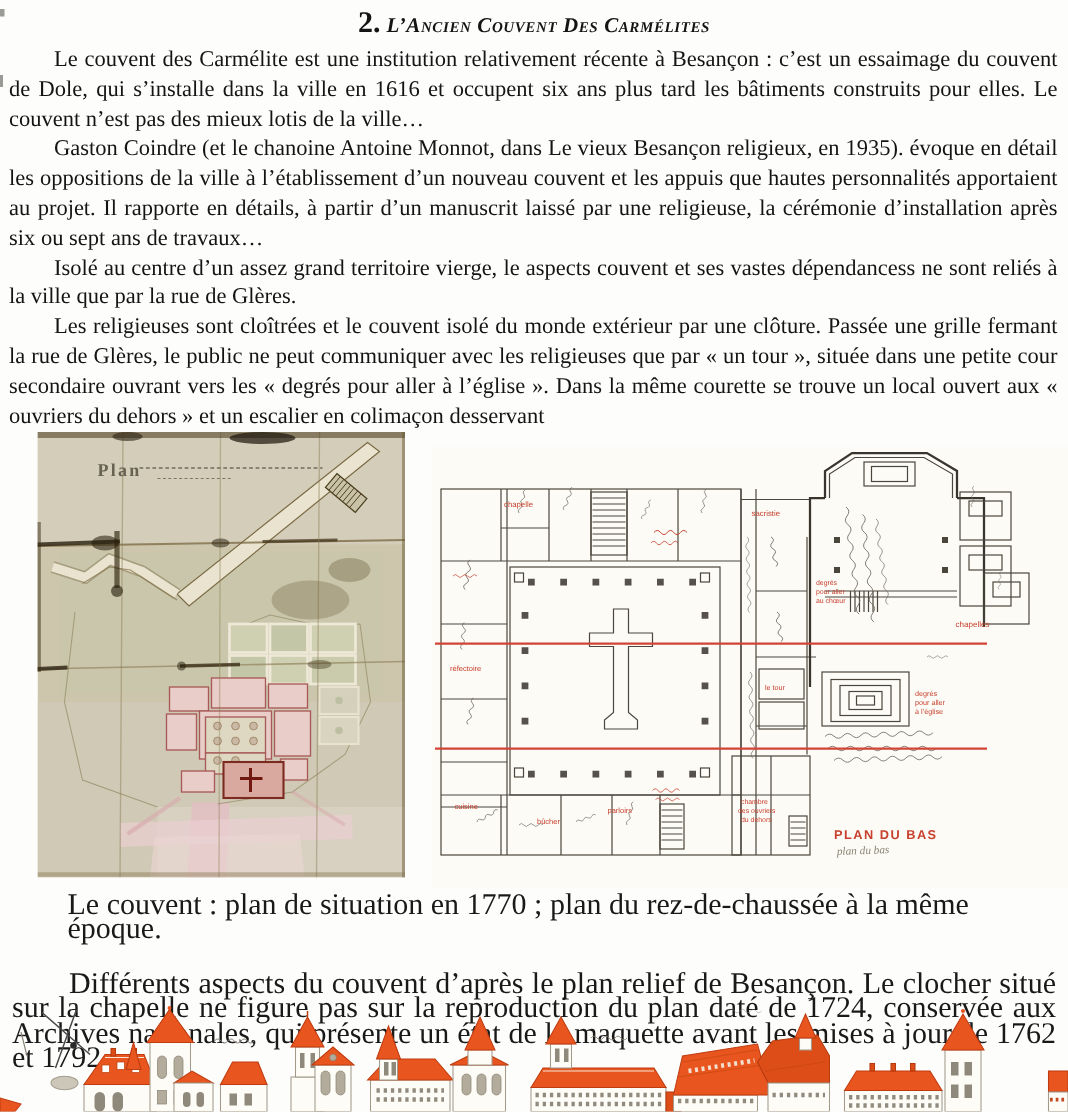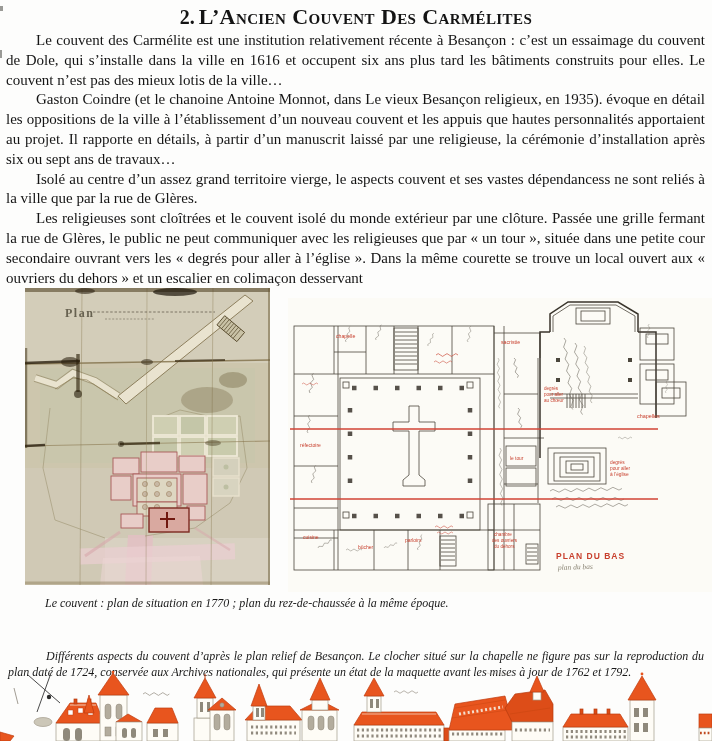--- a/index.html
+++ b/index.html
@@ -2,30 +2,30 @@
 <html><head>
 <meta charset="utf-8">
 <style>
   html,body{margin:0;padding:0;}
   body{width:712px;height:741px;overflow:hidden;background:#fdfdfc;
        font-family:"Liberation Serif",serif;color:#141414;}
   .page{position:relative;width:712px;height:741px;}
   .scan-mark{position:absolute;background:#9a9a96;}
   .doc-title{position:absolute;top:4px;left:0;width:100%;text-align:center;font-weight:bold;white-space:nowrap;}
   .t-num{font-size:20px;}
-  .t-caps{font-size:22px;font-variant:small-caps;letter-spacing:.4px;}
+  .t-caps{font-size:14px;font-variant:small-caps;letter-spacing:.4px;font-style:italic;}
   .text-col{position:absolute;top:31px;left:6px;width:699px;font-size:15px;
             line-height:19.8px;text-align:justify;}
   .text-col p{margin:0;text-indent:30px;}
   .it{}
   .fig{position:absolute;}
   #fig-left{left:25px;top:288px;width:245px;height:297px;}
   #fig-right{left:288px;top:298px;width:424px;height:294px;}
   #fig-buildings{left:0;top:670px;width:712px;height:71px;}
-  .caption{position:absolute;font-style:italic;font-size:12px;line-height:16.4px;margin:0;color:#191919;}
+  .caption{position:absolute;font-size:20px;line-height:16.4px;margin:0;color:#191919;}
   #cap1{top:595px;left:45px;width:650px;}
   #cap2{top:648px;left:8px;width:696px;text-indent:38px;text-align:justify;}
   
   .pl{stroke:#4b463c;stroke-width:.8;fill:none;}
   .plb{stroke:#3a352c;stroke-width:1.5;fill:none;}
   .pil{stroke:#56514a;fill:none;}
   .redline{stroke:#d24335;stroke-width:1.5;fill:none;}
   .rl{font-family:"Liberation Sans",sans-serif;fill:#c8402e;}
   .rs{stroke:#c8402e;stroke-width:.6;fill:none;}
   .hs{stroke:#6e695e;stroke-width:.55;fill:none;}

